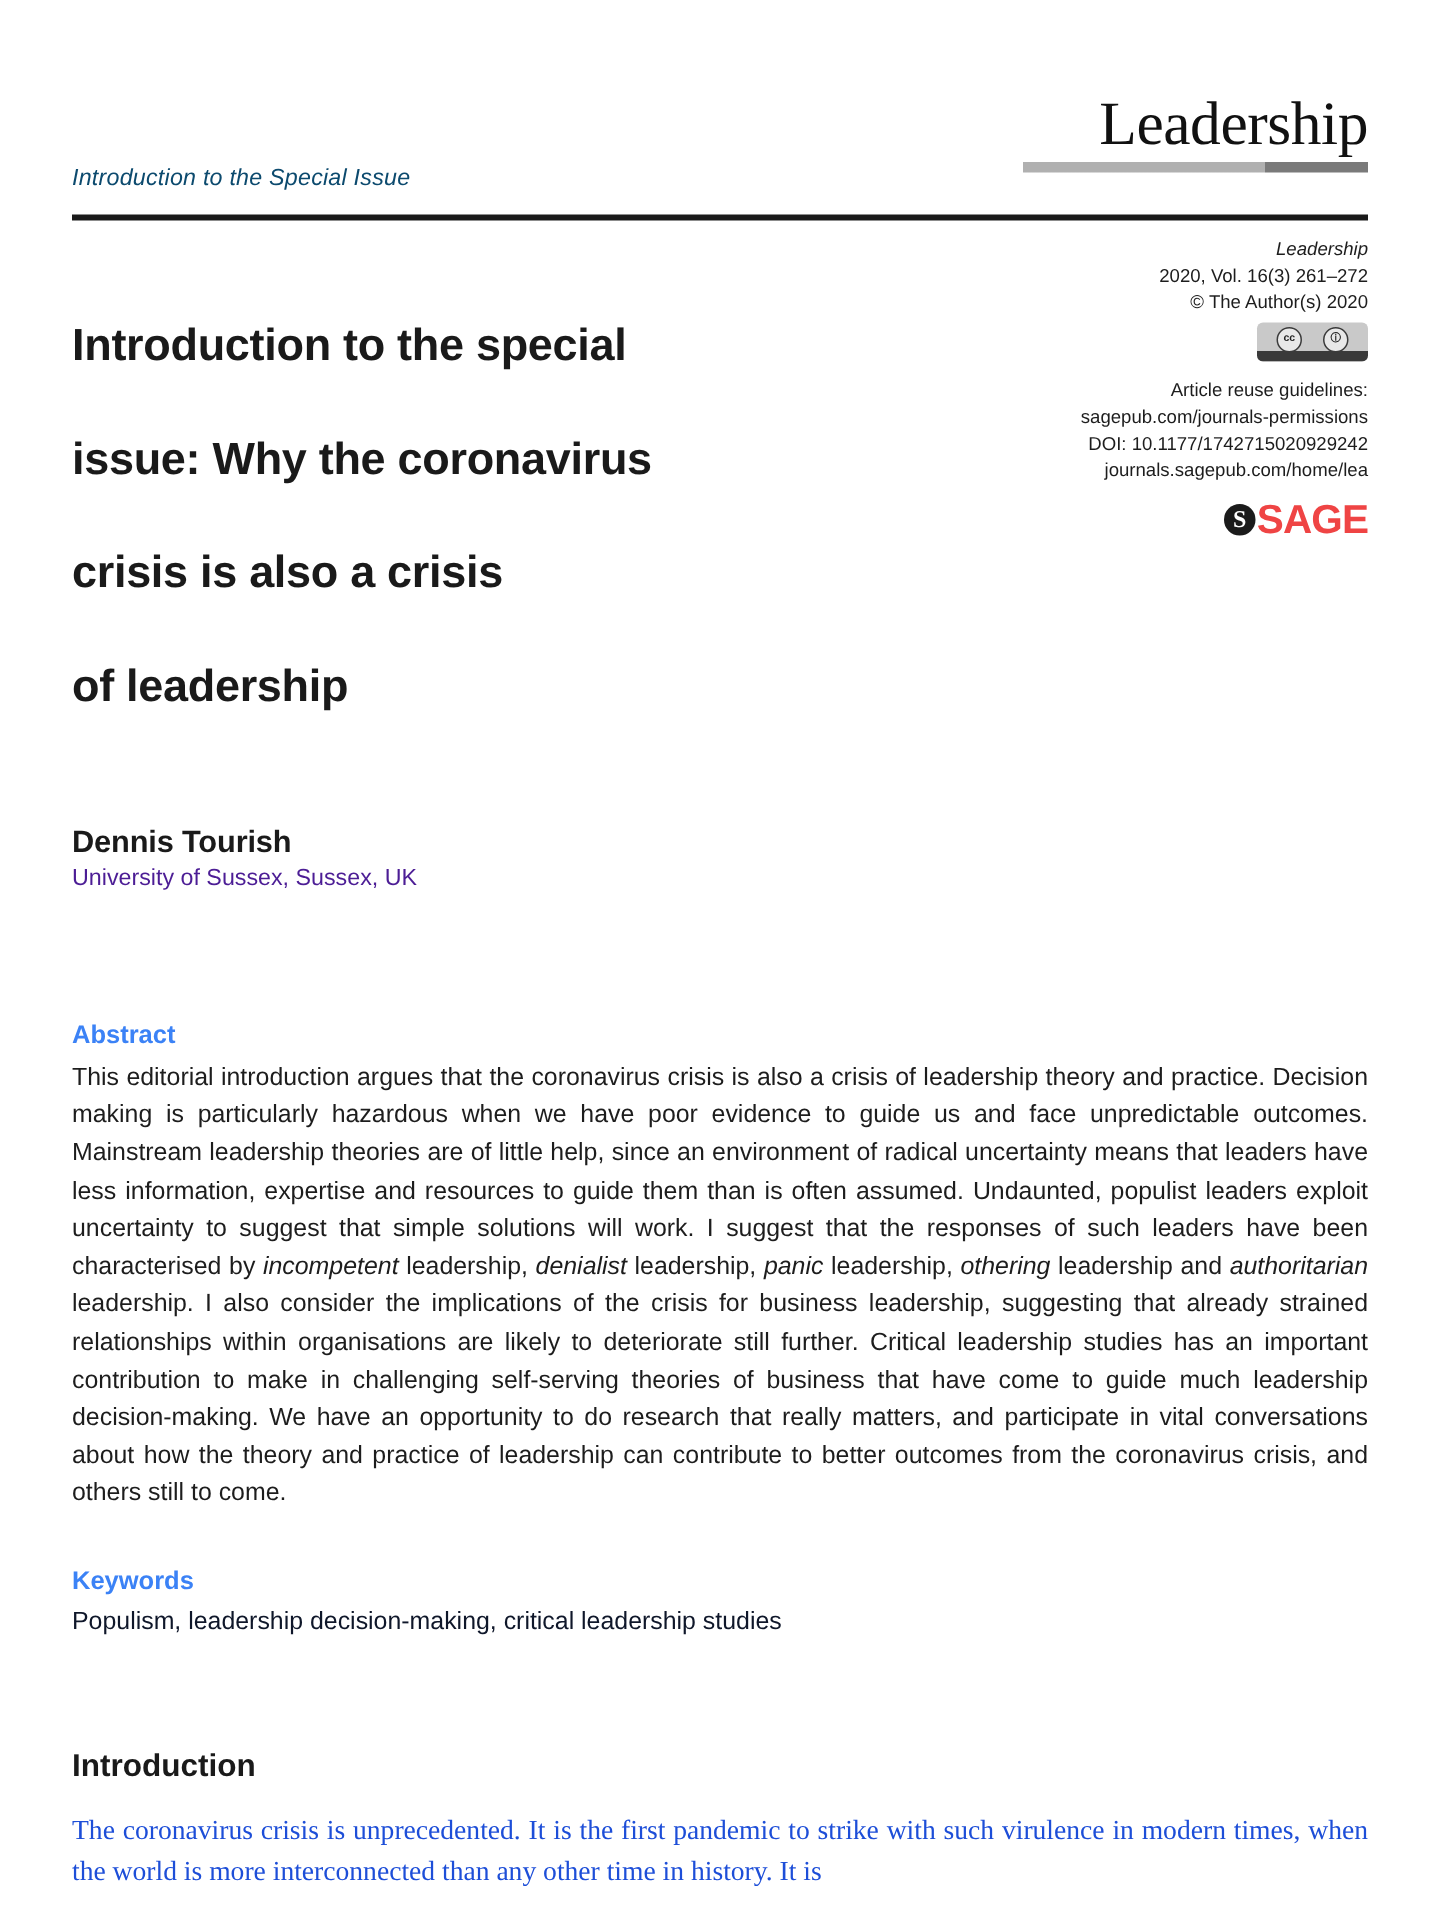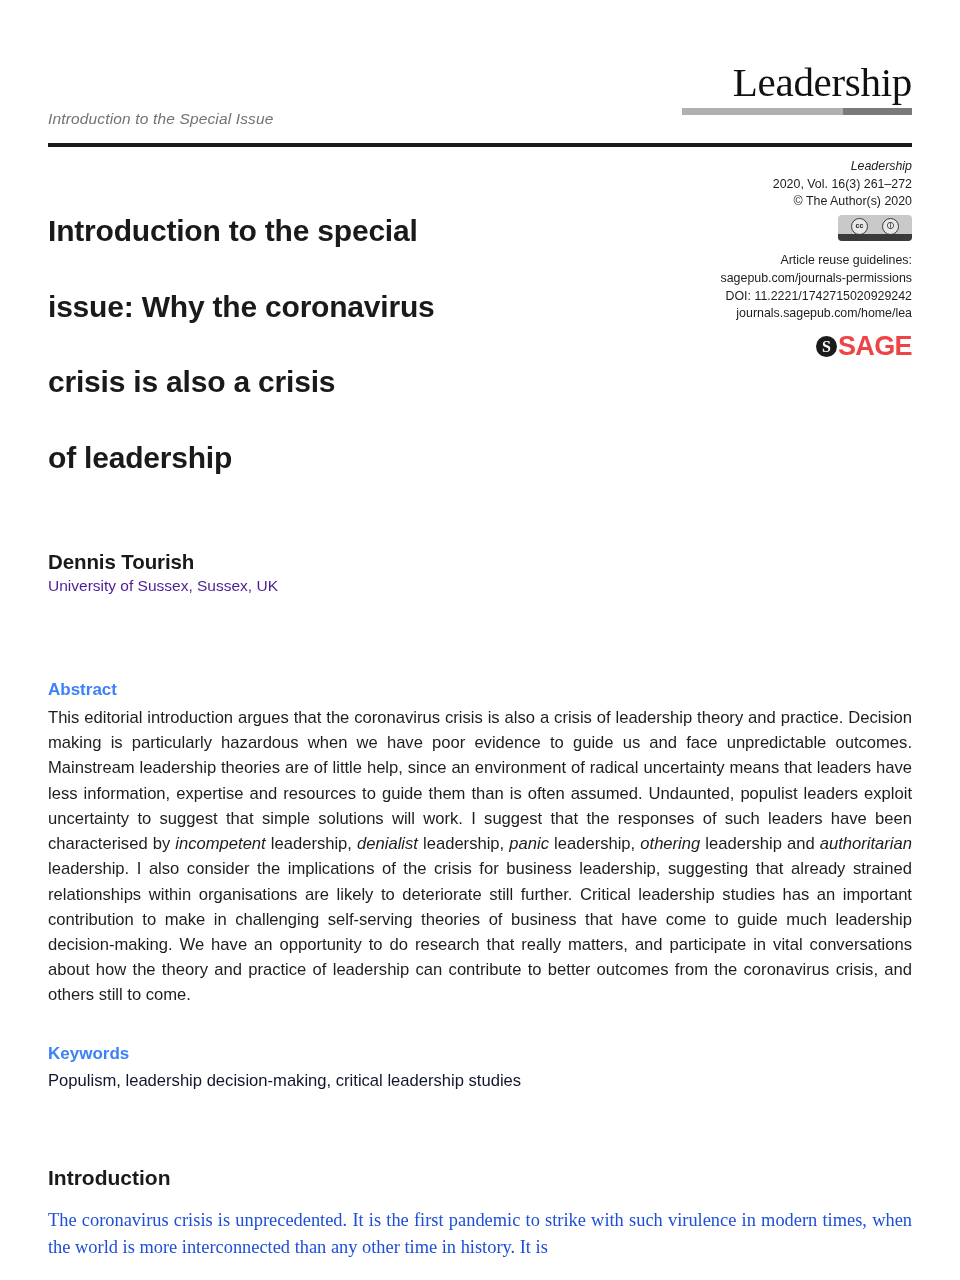--- a/index.html
+++ b/index.html
@@ -29,21 +29,21 @@
     position: relative;
     height: 140px;
   }
   .running-head {
     position: absolute;
     left: 0;
     top: 110px;
     font-family: "Liberation Sans", sans-serif;
     font-style: italic;
     font-size: 15.5px;
-    color: #737373;
+    color: #0c4a6e;
     letter-spacing: 0.15px;
     white-space: nowrap;
   }
   .journal-logo-wrap {
     position: absolute;
     right: 0;
     top: 62px;
     width: 230px;
     text-align: right;
   }
@@ -250,21 +250,21 @@
       <div class="meta-line meta-journal">Leadership</div>
       <div class="meta-line">2020, Vol. 16(3) 261–272</div>
       <div class="meta-line">© The Author(s) 2020</div>
       <div class="cc-badge">
         <span class="cc-circle cc-left">cc</span>
         <span class="cc-circle cc-right">ⓘ</span>
         <span class="cc-bottom"></span>
       </div>
       <div class="meta-line">Article reuse guidelines:</div>
       <div class="meta-line">sagepub.com/journals-permissions</div>
-      <div class="meta-line">DOI: 11.2221/1742715020929242</div>
+      <div class="meta-line">DOI: 10.1177/1742715020929242</div>
       <div class="meta-line">journals.sagepub.com/home/lea</div>
       <div class="sage-logo">
         <span class="sage-mark">S</span>
         <span class="sage-word">SAGE</span>
       </div>
     </div>
   </div>
 
   <div class="author-block">
     <p class="author-name">Dennis Tourish</p>

